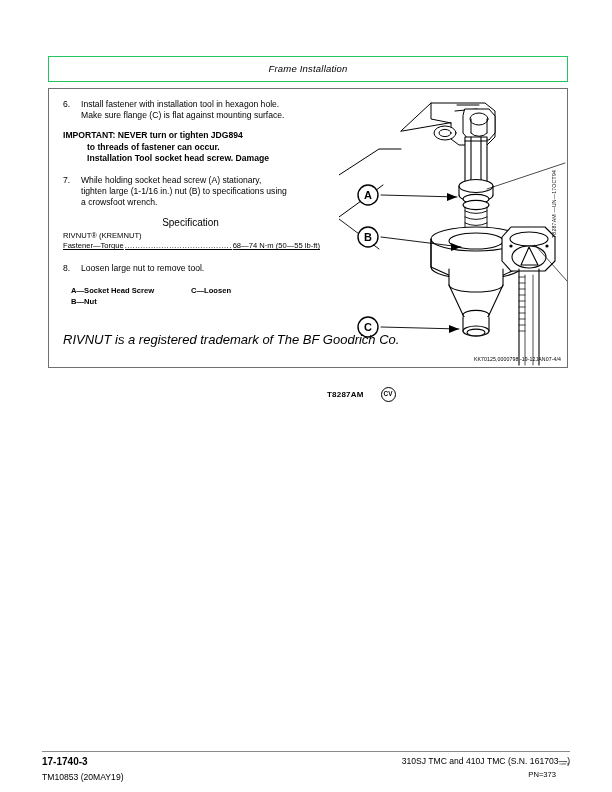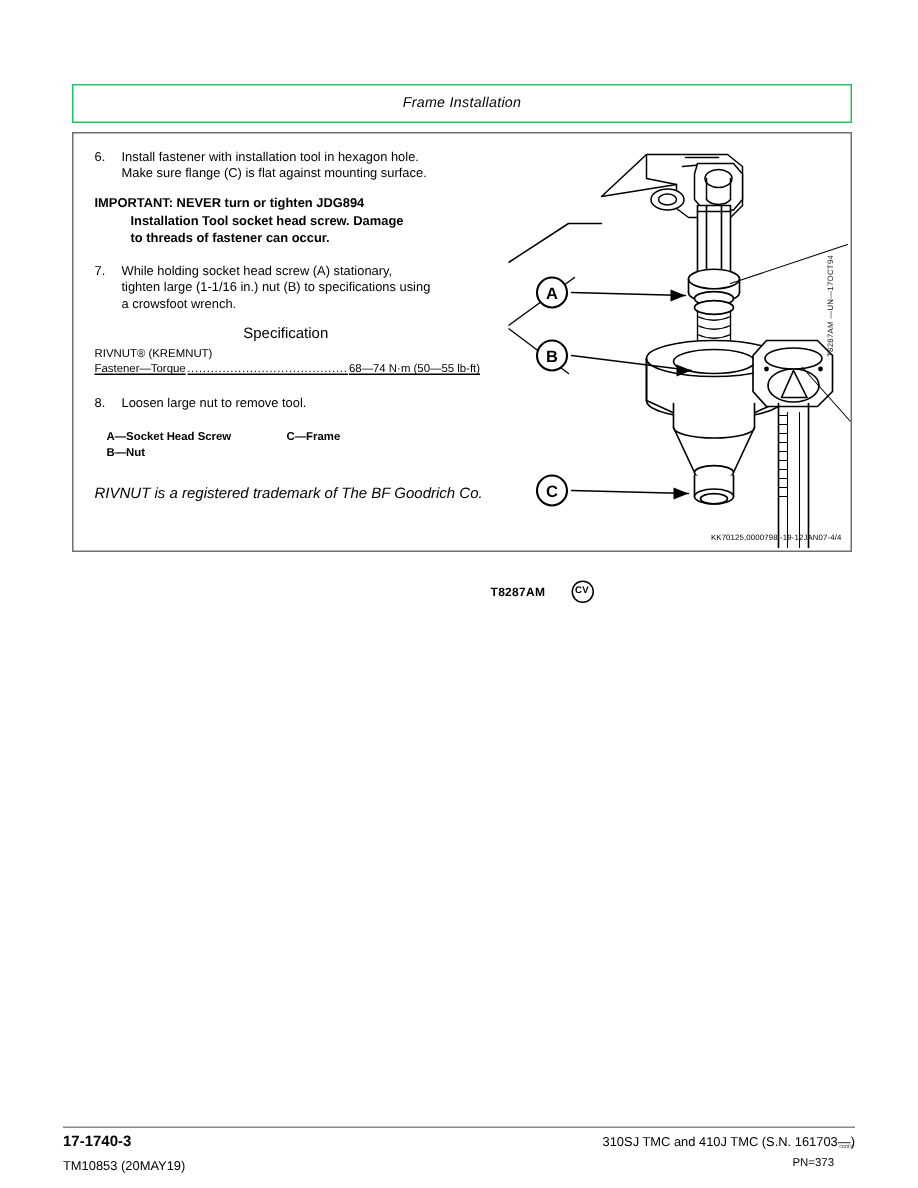--- a/index.html
+++ b/index.html
@@ -125,23 +125,23 @@
     line-height: 10.2px;
     position: relative;
     width: 250px;
   }
   .legend .col-a { display: inline-block; width: 120px; }
   .legend .col-b { display: inline-block; }
 
   .trademark {
     position: absolute;
     left: 14px;
-    bottom: 32px;
+    bottom: 20px;
     font-style: italic;
-    font-size: 10px;
+    font-size: 13px;
   }
 
   .doc-code {
     position: absolute;
     right: 6px;
     bottom: 5px;
     font-size: 5.2px;
     letter-spacing: 0.1px;
     color: #000;
   }
@@ -265,22 +265,22 @@
     <div class="step">
       <span class="step-num">6.</span>
       <span class="step-body">
         <span>Install fastener with installation tool in hexagon hole.</span><br>
         <span>Make sure flange (C) is flat against mounting surface.</span>
       </span>
     </div>
 
     <div class="important">
       <span>IMPORTANT: NEVER turn or tighten JDG894</span>
+      <span class="cont">to threads of fastener can occur.</span>
       <span class="cont">Installation Tool socket head screw.  Damage</span>
-      <span class="cont">to threads of fastener can occur.</span>
     </div>
 
     <div class="step">
       <span class="step-num">7.</span>
       <span class="step-body">
         <span>While holding socket head screw (A) stationary,</span><br>
         <span>tighten large (1-1/16 in.) nut (B) to specifications using</span><br>
         <span>a crowsfoot wrench.</span>
       </span>
     </div>
@@ -295,21 +295,21 @@
 
     <div class="step" style="margin-top:12px;">
       <span class="step-num">8.</span>
       <span class="step-body">
         <span>Loosen large nut to remove tool.</span>
       </span>
     </div>
 
     <div class="legend">
       <div>
-        <span class="col-a">A—Socket Head Screw</span><span class="col-b">C—Frame</span>
+        <span class="col-a">A—Socket Head Screw</span><span class="col-b">C—Loosen</span>
       </div>
       <div>
         <span class="col-a">B—Nut</span>
       </div>
     </div>
   </div>
 
   <div class="illus">
     <svg width="228" height="278" viewBox="0 0 228 278" xmlns="http://www.w3.org/2000/svg" fill="none" stroke="#000" stroke-width="1.1" stroke-linejoin="round" stroke-linecap="round">
 

